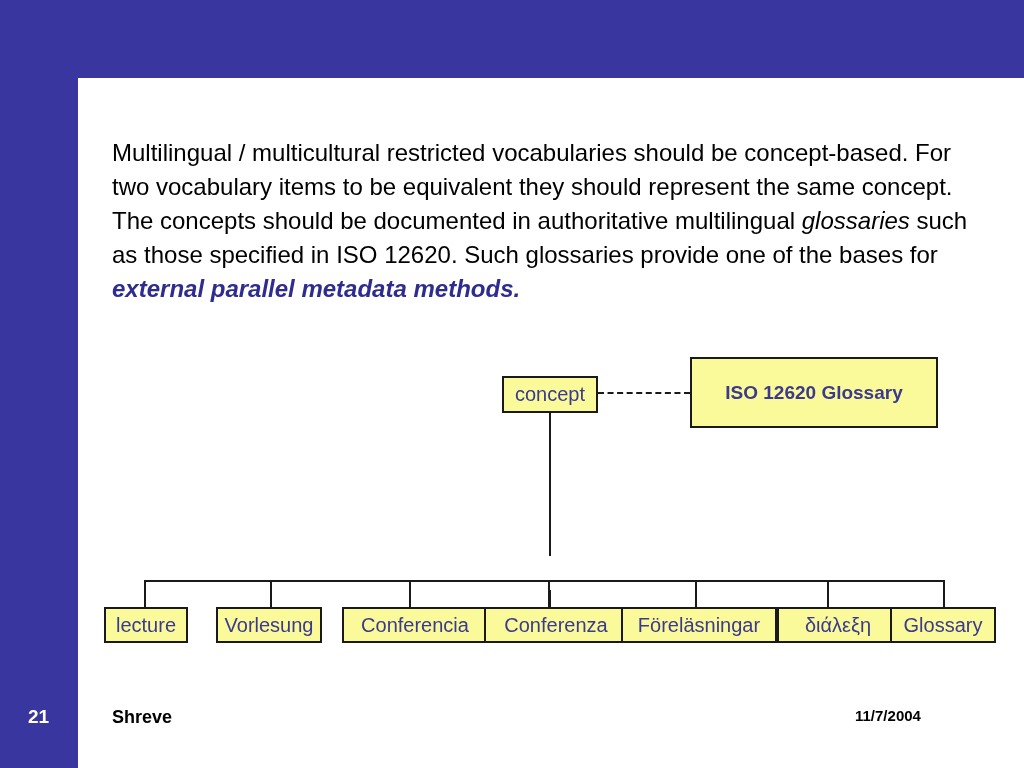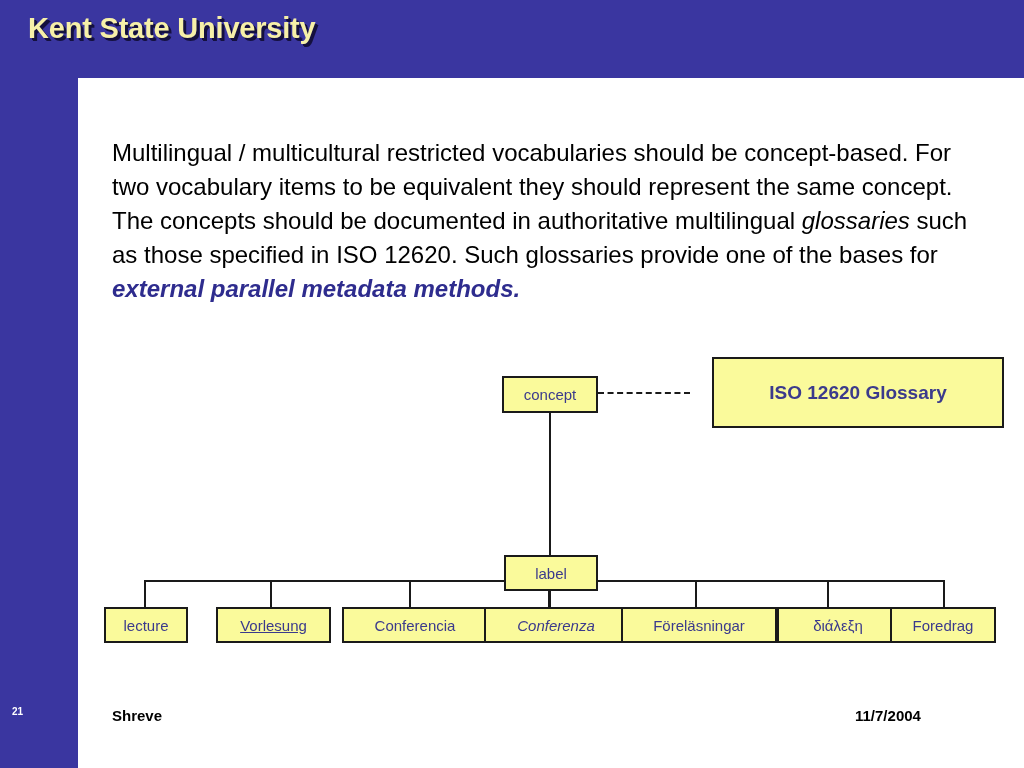--- a/index.html
+++ b/index.html
@@ -93,30 +93,30 @@
 
   .node {
     position: absolute;
     box-sizing: border-box;
     background: #fafa9b;
     border: 2px solid #1a1a1a;
     display: flex;
     align-items: center;
     justify-content: center;
     color: #3b3a8c;
-    font-size: 15px;
+    font-size: 20px;
     z-index: 3;
   }
   .node.big {
     font-size: 19px;
     font-weight: bold;
   }
 
   .node-concept { left: 502px; top: 376px; width: 96px; height: 37px; }
-  .node-glossary { left: 712px; top: 357px; width: 292px; height: 71px; }
+  .node-glossary { left: 690px; top: 357px; width: 248px; height: 71px; }
   .node-label   { left: 504px; top: 555px; width: 94px; height: 36px; }
 
   .leaf { top: 607px; height: 36px; }
 
   
   .line-v, .line-h {
     position: absolute;
     background: #1a1a1a;
     z-index: 1;
   }
@@ -136,83 +136,81 @@
   
   .trunk { left: 549px; top: 412px; height: 144px; }
   
   .stub  { left: 549px; top: 590px; height: 18px; }
   
   .bus   { left: 145px; top: 580px; width: 800px; }
 
   
   .page-number {
     position: absolute;
-    left: 12px;
+    left: 28px;
     top: 706px;
-    font-size: 10px;
+    font-size: 19px;
     font-weight: bold;
     color: #ffffff;
   }
   .footer-author {
     position: absolute;
     left: 112px;
     top: 707px;
-    font-size: 15px;
+    font-size: 18px;
     font-weight: bold;
     color: #000000;
   }
   .footer-date {
     position: absolute;
     left: 855px;
     top: 707px;
     font-size: 15px;
     font-weight: bold;
     color: #000000;
   }
 </style>
 </head>
 <body>
 
 <div id="slide">
 
   <div class="chrome-top"></div>
   <div class="chrome-left"></div>
 
-  <div class="brand">Kent State University</div>
 
   <div class="body-copy"><span>Multilingual / multicultural restricted vocabularies should be concept-based. For two vocabulary items to be equivalent they should represent the same concept. The concepts should be documented in authoritative multilingual </span><span class="em">glossaries</span><span> such as those specified in ISO 12620. Such glossaries provide one of the bases for </span><span class="accent">external parallel metadata methods.</span></div>
 
   <div class="diagram">
 
     <div class="node node-concept">concept</div>
     <div class="node node-glossary big">ISO 12620 Glossary</div>
-    <div class="node node-label">label</div>
 
     <div class="dashed-link"></div>
     <div class="line-v trunk"></div>
     <div class="line-v stub"></div>
     <div class="line-h bus"></div>
 
     <div id="drop-layer">
         <div class="line-v" style="left: 144px; top: 580px; height: 28px;"></div>
         <div class="line-v" style="left: 270px; top: 580px; height: 28px;"></div>
         <div class="line-v" style="left: 409px; top: 580px; height: 28px;"></div>
         <div class="line-v" style="left: 548px; top: 580px; height: 28px;"></div>
         <div class="line-v" style="left: 695px; top: 580px; height: 28px;"></div>
         <div class="line-v" style="left: 827px; top: 580px; height: 28px;"></div>
         <div class="line-v" style="left: 943px; top: 580px; height: 28px;"></div>
       </div>
     <div id="leaf-layer">
         <div class="node leaf" style="left: 104px; width: 84px;">lecture</div>
-        <div class="node leaf" style="left: 216px; width: 115px; text-decoration: underline;">Vorlesung</div>
+        <div class="node leaf" style="left: 216px; width: 106px;">Vorlesung</div>
         <div class="node leaf" style="left: 342px; width: 146px;">Conferencia</div>
-        <div class="node leaf" style="left: 484px; width: 144px; font-style: italic;">Conferenza</div>
+        <div class="node leaf" style="left: 484px; width: 144px;">Conferenza</div>
         <div class="node leaf" style="left: 621px; width: 156px;">Föreläsningar</div>
         <div class="node leaf" style="left: 777px; width: 122px;">διάλεξη</div>
-        <div class="node leaf" style="left: 890px; width: 106px;">Foredrag</div>
+        <div class="node leaf" style="left: 890px; width: 106px;">Glossary</div>
       </div>
   </div>
 
   <div class="page-number">21</div>
   <div class="footer-author">Shreve</div>
   <div class="footer-date">11/7/2004</div>
 
 </div>
 
 </body></html>

